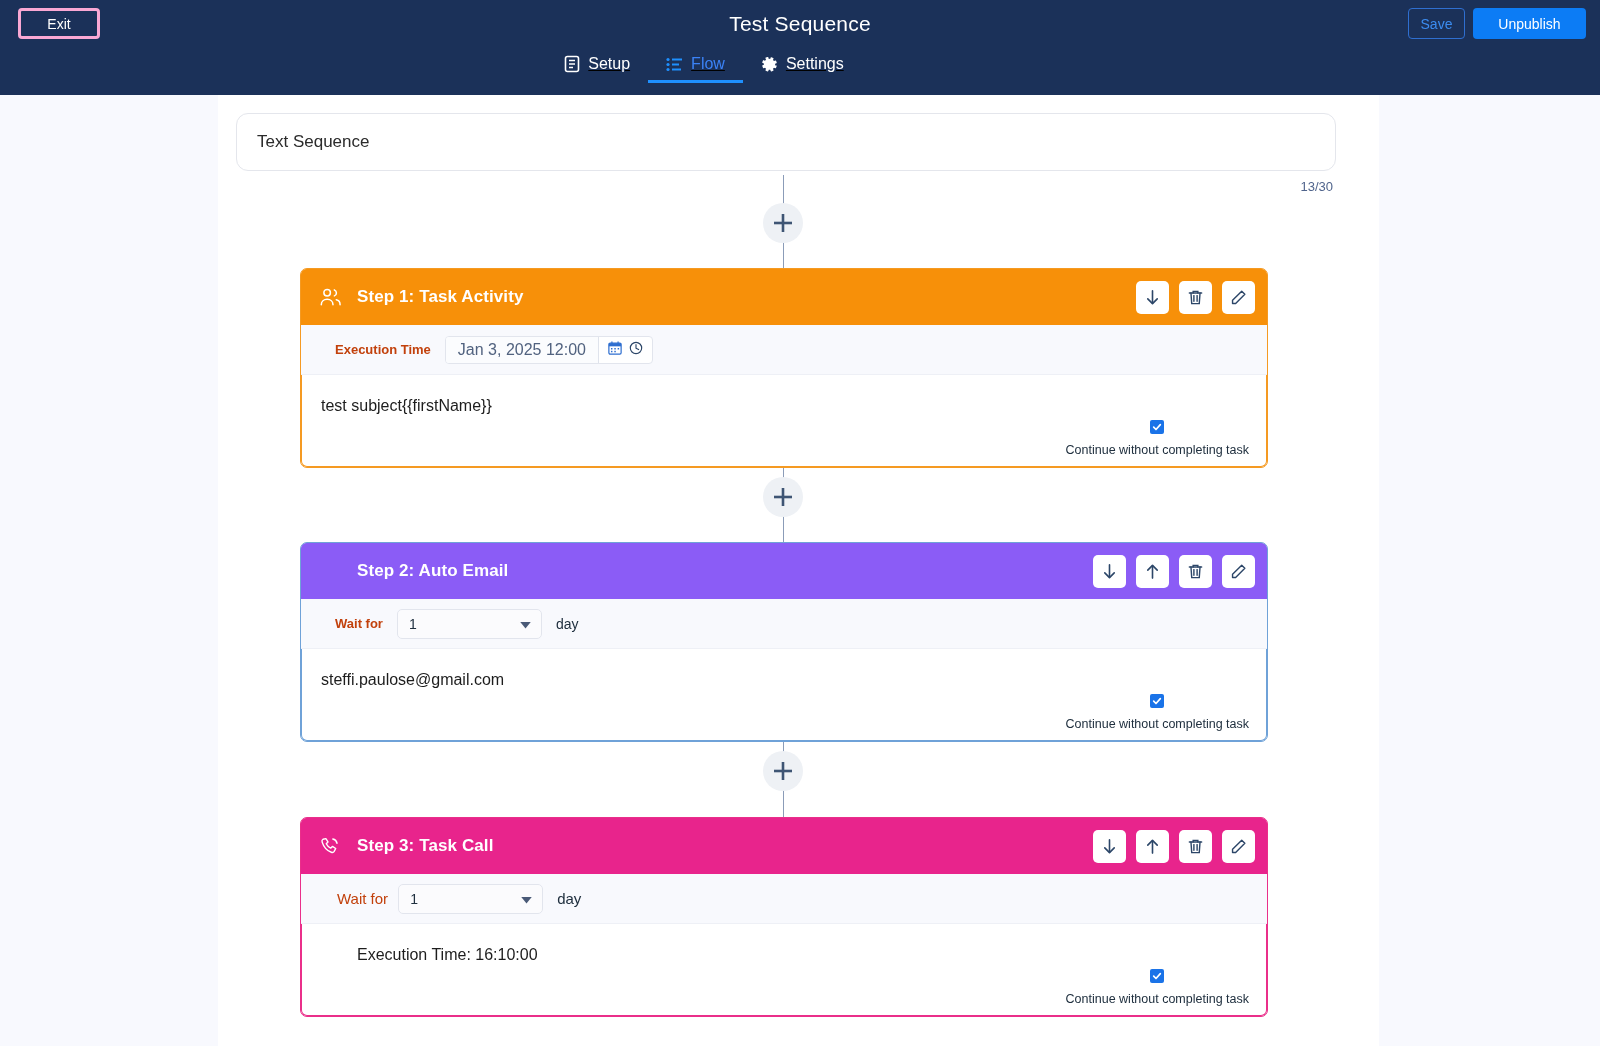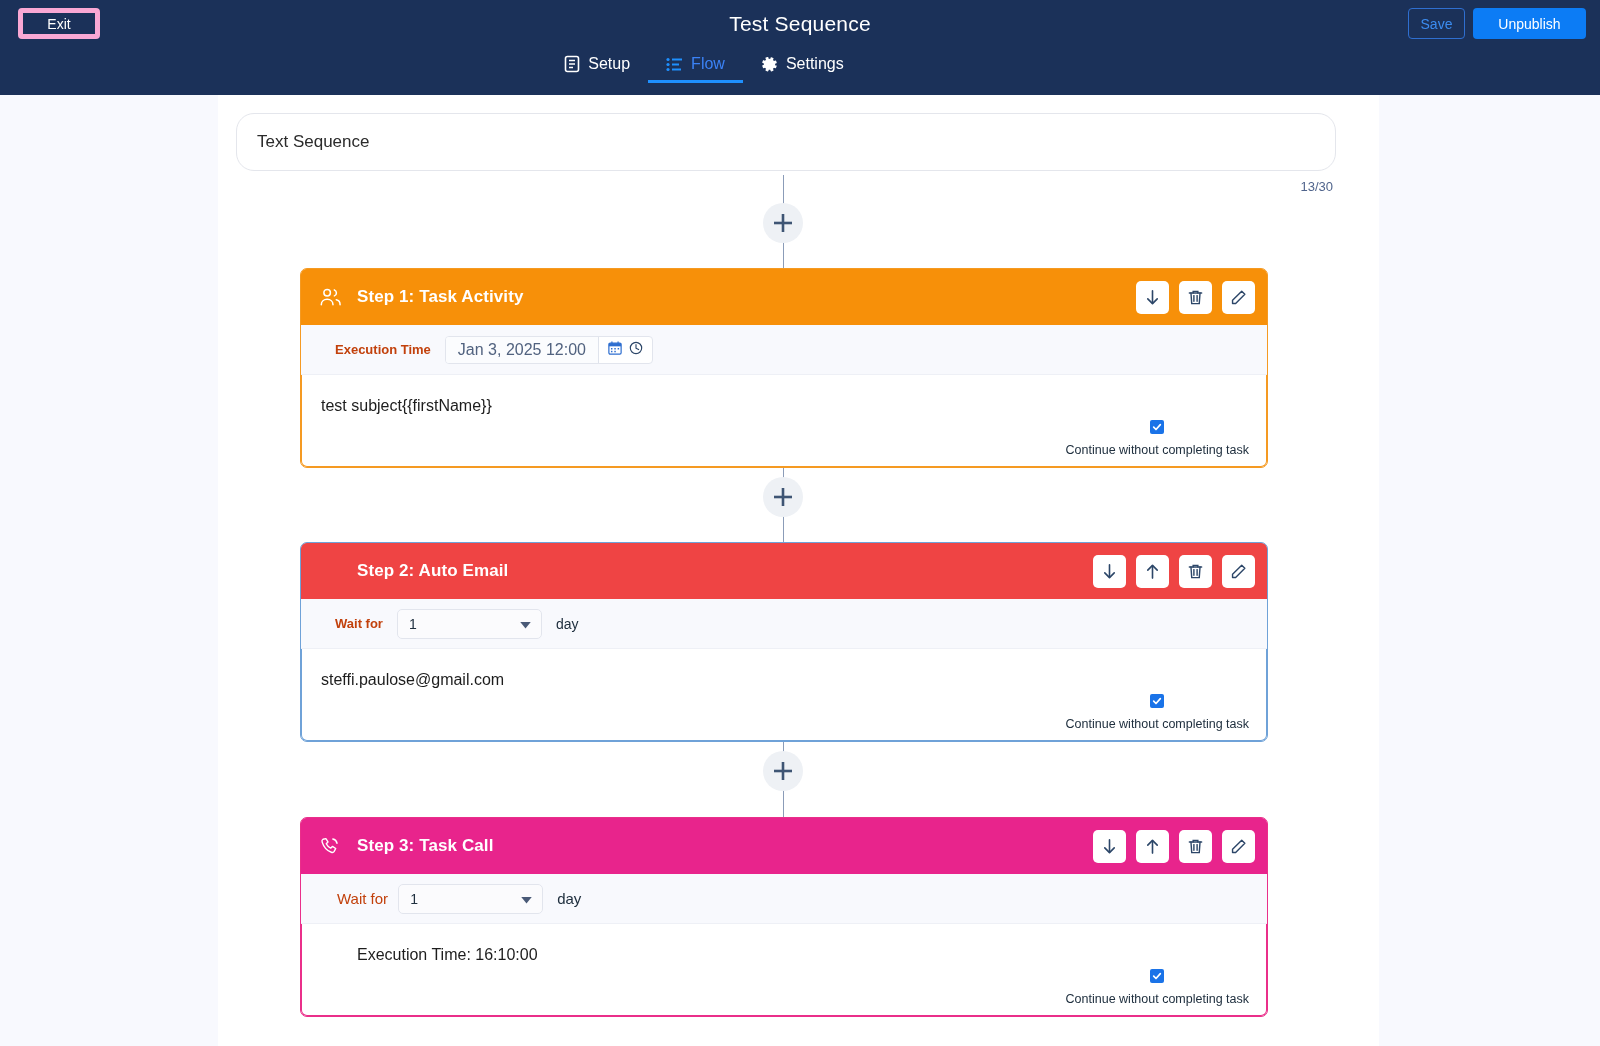--- a/index.html
+++ b/index.html
@@ -12,21 +12,21 @@
 
   
   .topbar {
     position: absolute; left: 0; top: 0;
     width: 1600px; height: 95px;
     background: #1b3159;
   }
   .exit-btn {
     position: absolute; left: 18px; top: 8px;
     width: 82px; height: 31px;
-    border: 5px solid #f9a8d4;
+    border: 3px solid #f9a8d4;
     border-radius: 4px;
     background: transparent;
     color: #ffffff;
     font-size: 14px;
     font-family: "Liberation Sans", sans-serif;
     cursor: pointer;
     display: flex; align-items: center; justify-content: center;
   }
   .app-title {
     position: absolute; left: 0; top: 12px; width: 1600px;
@@ -60,20 +60,21 @@
     cursor: pointer;
     display: flex; align-items: center; justify-content: center;
   }
 
   
   .navtabs {
     position: absolute; left: 0; top: 52px;
     width: 1408px;
     display: flex; justify-content: center; align-items: flex-start;
     gap: 0px;
+    text-decoration: underline;
   }
   .navtab {
     display: flex; align-items: center; gap: 8px;
     padding: 3px 18px 10px 18px;
     color: #ffffff;
     font-size: 16px;
     cursor: pointer;
     position: relative;
   }
   .navtab.active { color: #3b82f6; }
@@ -94,21 +95,21 @@
     position: absolute; left: 218px; top: 0;
     width: 1161px; height: 951px;
     background: #ffffff;
   }
 
   
   .namefield {
     position: absolute; left: 18px; top: 18px;
     width: 1100px; height: 58px;
     border: 1px solid #e4e6ec;
-    border-radius: 18px;
+    border-radius: 12px;
     background: #ffffff;
     display: flex; align-items: center;
     padding-left: 20px;
     font-size: 17px;
     color: #2b2b2b;
   }
   .counter {
     position: absolute; right: 46px; top: 84px;
     font-size: 13px;
     color: #50648c;
@@ -240,21 +241,21 @@
     background: #1a73e8;
     display: flex; align-items: center; justify-content: center;
   }
   .chk svg { display: block; }
   .chklab { font-size: 12.5px; color: #20303f; }
 
   
   .card.c-orange { border-color: #f59a22; box-shadow: 0 0 0 1px #f59a22 inset; }
   .card.c-orange .card-hd { background: #f79009; }
   .card.c-blue   { border-color: #6fa2d8; box-shadow: 0 0 0 1px #6fa2d8 inset; }
-  .card.c-blue .card-hd { background: #ef4444; }
+  .card.c-blue .card-hd { background: #8b5cf6; }
   .card.c-pink   { border-color: #ea2f8a; box-shadow: 0 0 0 1px #ea2f8a inset; }
   .card.c-pink .card-hd { background: #e8248c; }
 </style>
 </head>
 <body>
 
 <div class="topbar">
   <button class="exit-btn">Exit</button>
   <div class="app-title">Test Sequence</div>
   <button class="save-btn">Save</button>

